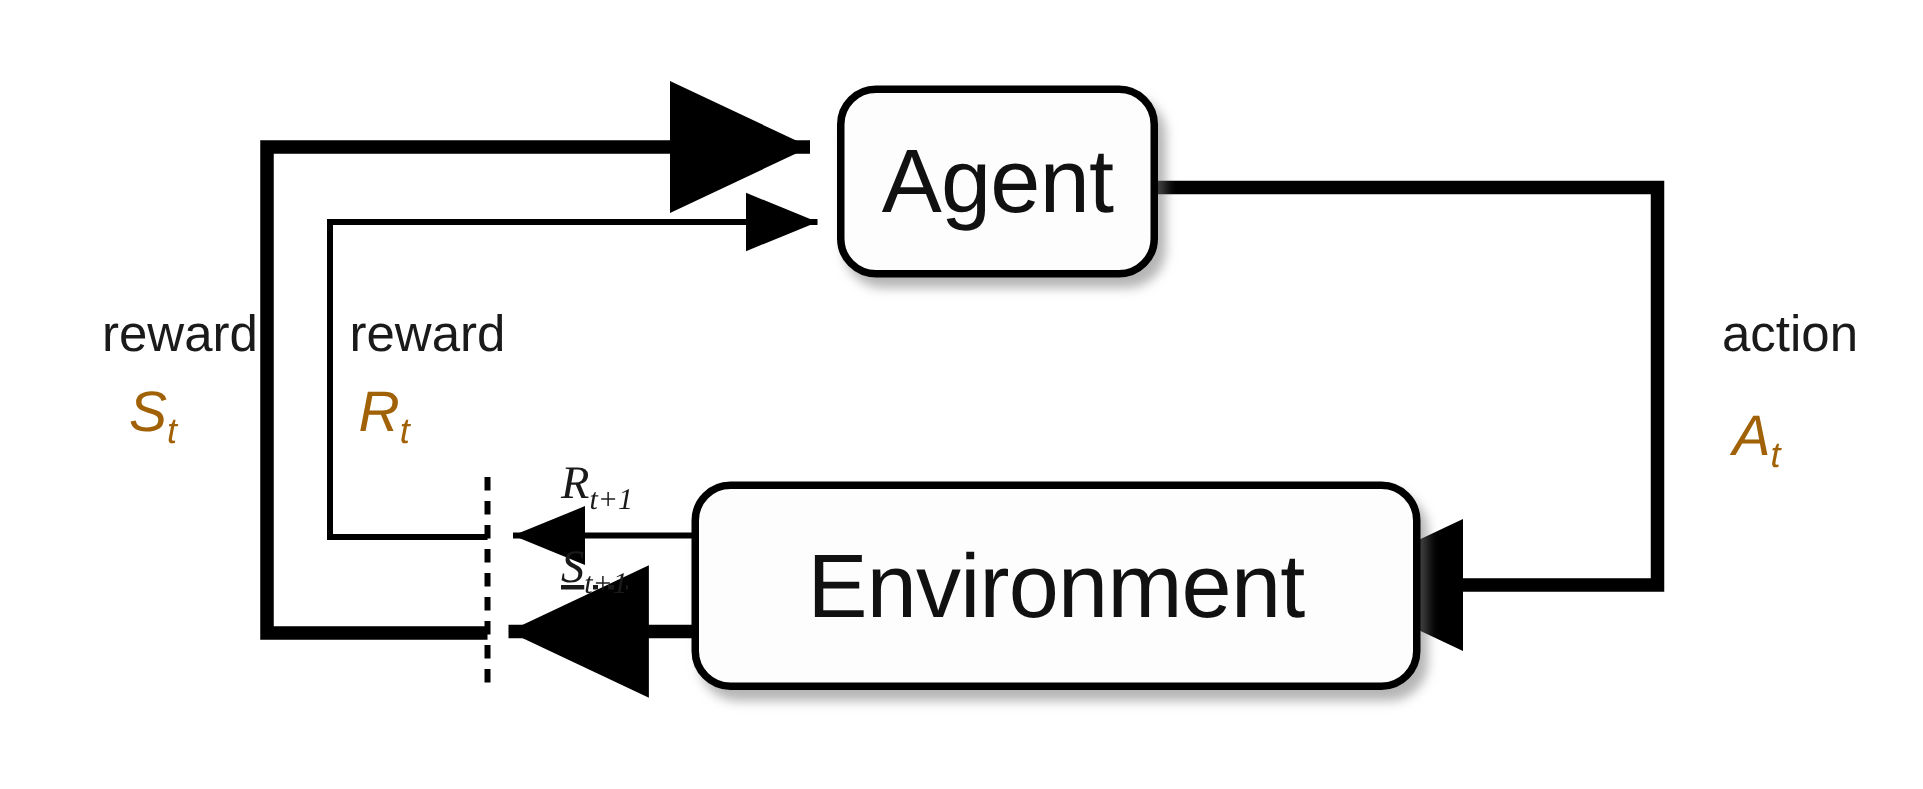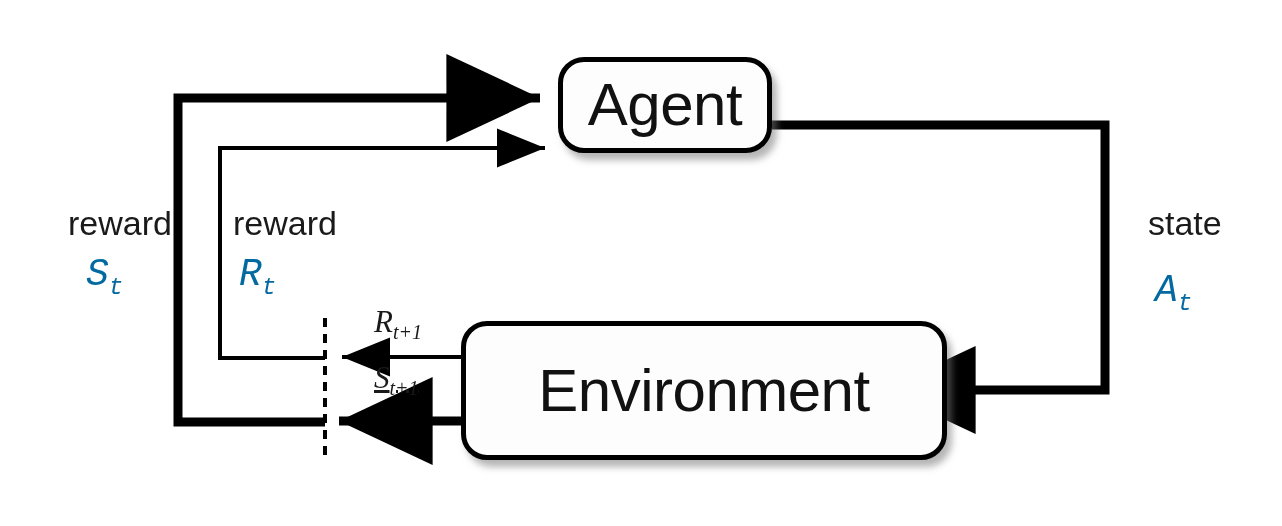--- a/index.html
+++ b/index.html
@@ -39,44 +39,44 @@
     font-size: 60px;
     color: #111111;
     letter-spacing: -0.5px;
     line-height: 1;
     white-space: nowrap;
   }
   #agent-box {
     left: 558px;
     top: 57px;
     width: 214px;
-    height: 96px;
+    height: 128px;
     text-align: right;
   }
   #environment-box {
     left: 461px;
     top: 321px;
     width: 486px;
     height: 139px;
   }
   
   .word-label {
     position: absolute;
     font-family: "Liberation Sans", sans-serif;
     font-size: 34px;
     color: #1a1a1a;
     white-space: nowrap;
     line-height: 1;
   }
   .math-label {
     position: absolute;
-    font-family: Liberation Mono, monospace;
+    font-family: Liberation Sans, sans-serif;
     font-style: italic;
     font-size: 38px;
-    color: #0369a1;
+    color: #a16207;
     white-space: nowrap;
     line-height: 1;
   }
   .math-label .sub {
     font-size: 24px;
     font-style: italic;
     vertical-align: sub;
     letter-spacing: 0px;
   }
   .math-small {
@@ -154,21 +154,21 @@
   <div class="word-label" id="state-word">reward</div>
   <div class="math-label" id="state-sym">
     <span>S</span><span class="sub">t</span>
   </div>
 
   <div class="word-label" id="reward-word">reward</div>
   <div class="math-label" id="reward-sym">
     <span>R</span><span class="sub">t</span>
   </div>
 
-  <div class="word-label" id="action-word">state</div>
+  <div class="word-label" id="action-word">action</div>
   <div class="math-label" id="action-sym">
     <span>A</span><span class="sub">t</span>
   </div>
 
   <div class="math-small" id="rnext-sym">
     <span>R</span><span class="sub">t+1</span>
   </div>
 
   <div class="math-small" id="snext-sym">
     <span>S</span><span class="sub">t+1</span>

